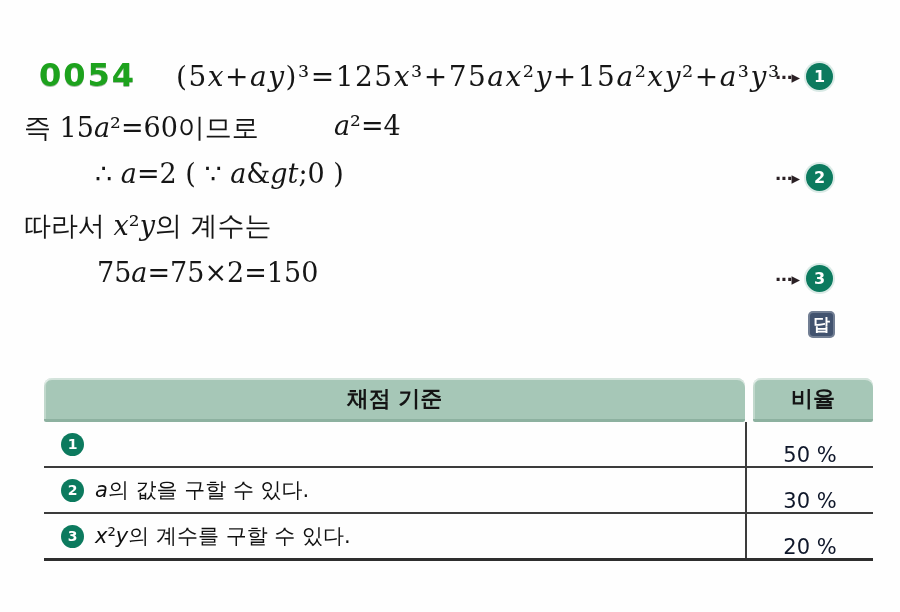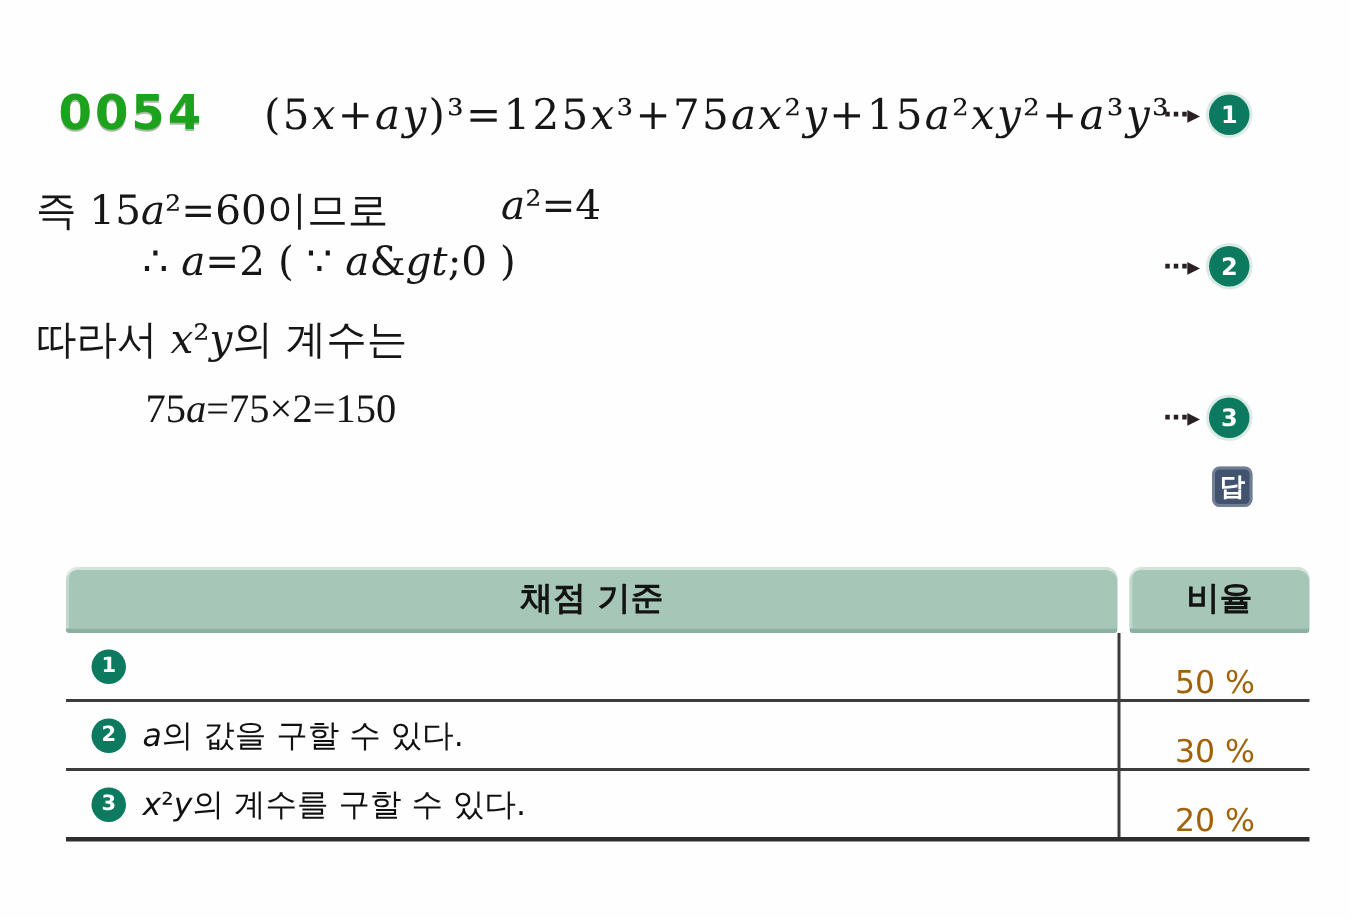--- a/index.html
+++ b/index.html
@@ -12,26 +12,26 @@
   .sol-line { position:absolute; font-size:27px; white-space:nowrap; }
 
   .line1 { top:56px; left:39px; display:flex; align-items:baseline; gap:16px; }
   .prob-num {
     font-family:"DejaVu Sans", sans-serif; font-weight:bold;
     font-size:32px; color:#1da21d; letter-spacing:2px;
     text-shadow:0 1px 0 rgba(0,60,0,0.35);
   }
   .equation { font-size:28px; letter-spacing:1.5px;margin-left:24px; }
 
-  .line2 { top:122px; left:24px; width:600px; }
+  .line2 { top:110px; left:24px; width:600px; }
   .line2-right { position:absolute; left:310px; top:0; }
 
   .line3 { top:158px; left:95px; }
   .line4 { top:208px; left:24px; }
-  .line5 { top:257px; left:97px;font-family:Liberation Serif, serif; }
+  .line5 { top:257px; left:97px; }
 
   .mathfmt i { font-style:italic; }
 
   
   .marker { position:absolute; right:67px; display:flex; align-items:center; gap:7px; }
   .marker-1 { top:63px; }
   .marker-2 { top:164px; }
   .marker-3 { top:265px; }
   .marker-arrow {
     font-family:"DejaVu Sans", sans-serif; font-size:17px; font-weight:bold;
@@ -73,21 +73,21 @@
   .t-row { display:flex; height:44px; border-bottom:2px solid #3c3c3c; }
   .t-row:last-child { border-bottom:3px solid #2e2e2e; }
   .t-cell-text {
     flex:1; display:flex; align-items:center; gap:11px; padding-left:17px;
     border-right:2px solid #3c3c3c;
     font-family:"DejaVu Sans", sans-serif; font-size:21px; color:#101010;
   }
   .t-cell-text .circle-badge { width:23px; height:23px; font-size:14px; box-shadow:none; flex:0 0 auto; }
   .t-cell-ratio {
     width:126px; display:flex; align-items:center; justify-content:center;
-    font-family:"DejaVu Sans", sans-serif; font-size:21px; color:#a16207;margin-top:22px;
+    font-family:"DejaVu Sans", sans-serif; font-size:21px; color:#0f172a;margin-top:22px;
   }
 </style>
 </head>
 <body>
 
 <div class="page">
 
   <div class="sol-line line1">
     <span class="prob-num">0054</span>
     <span class="equation mathfmt">(5<i>x</i>+<i>ay</i>)³=125<i>x</i>³+75<i>ax</i>²<i>y</i>+15<i>a</i>²<i>xy</i>²+<i>a</i>³<i>y</i>³</span>

